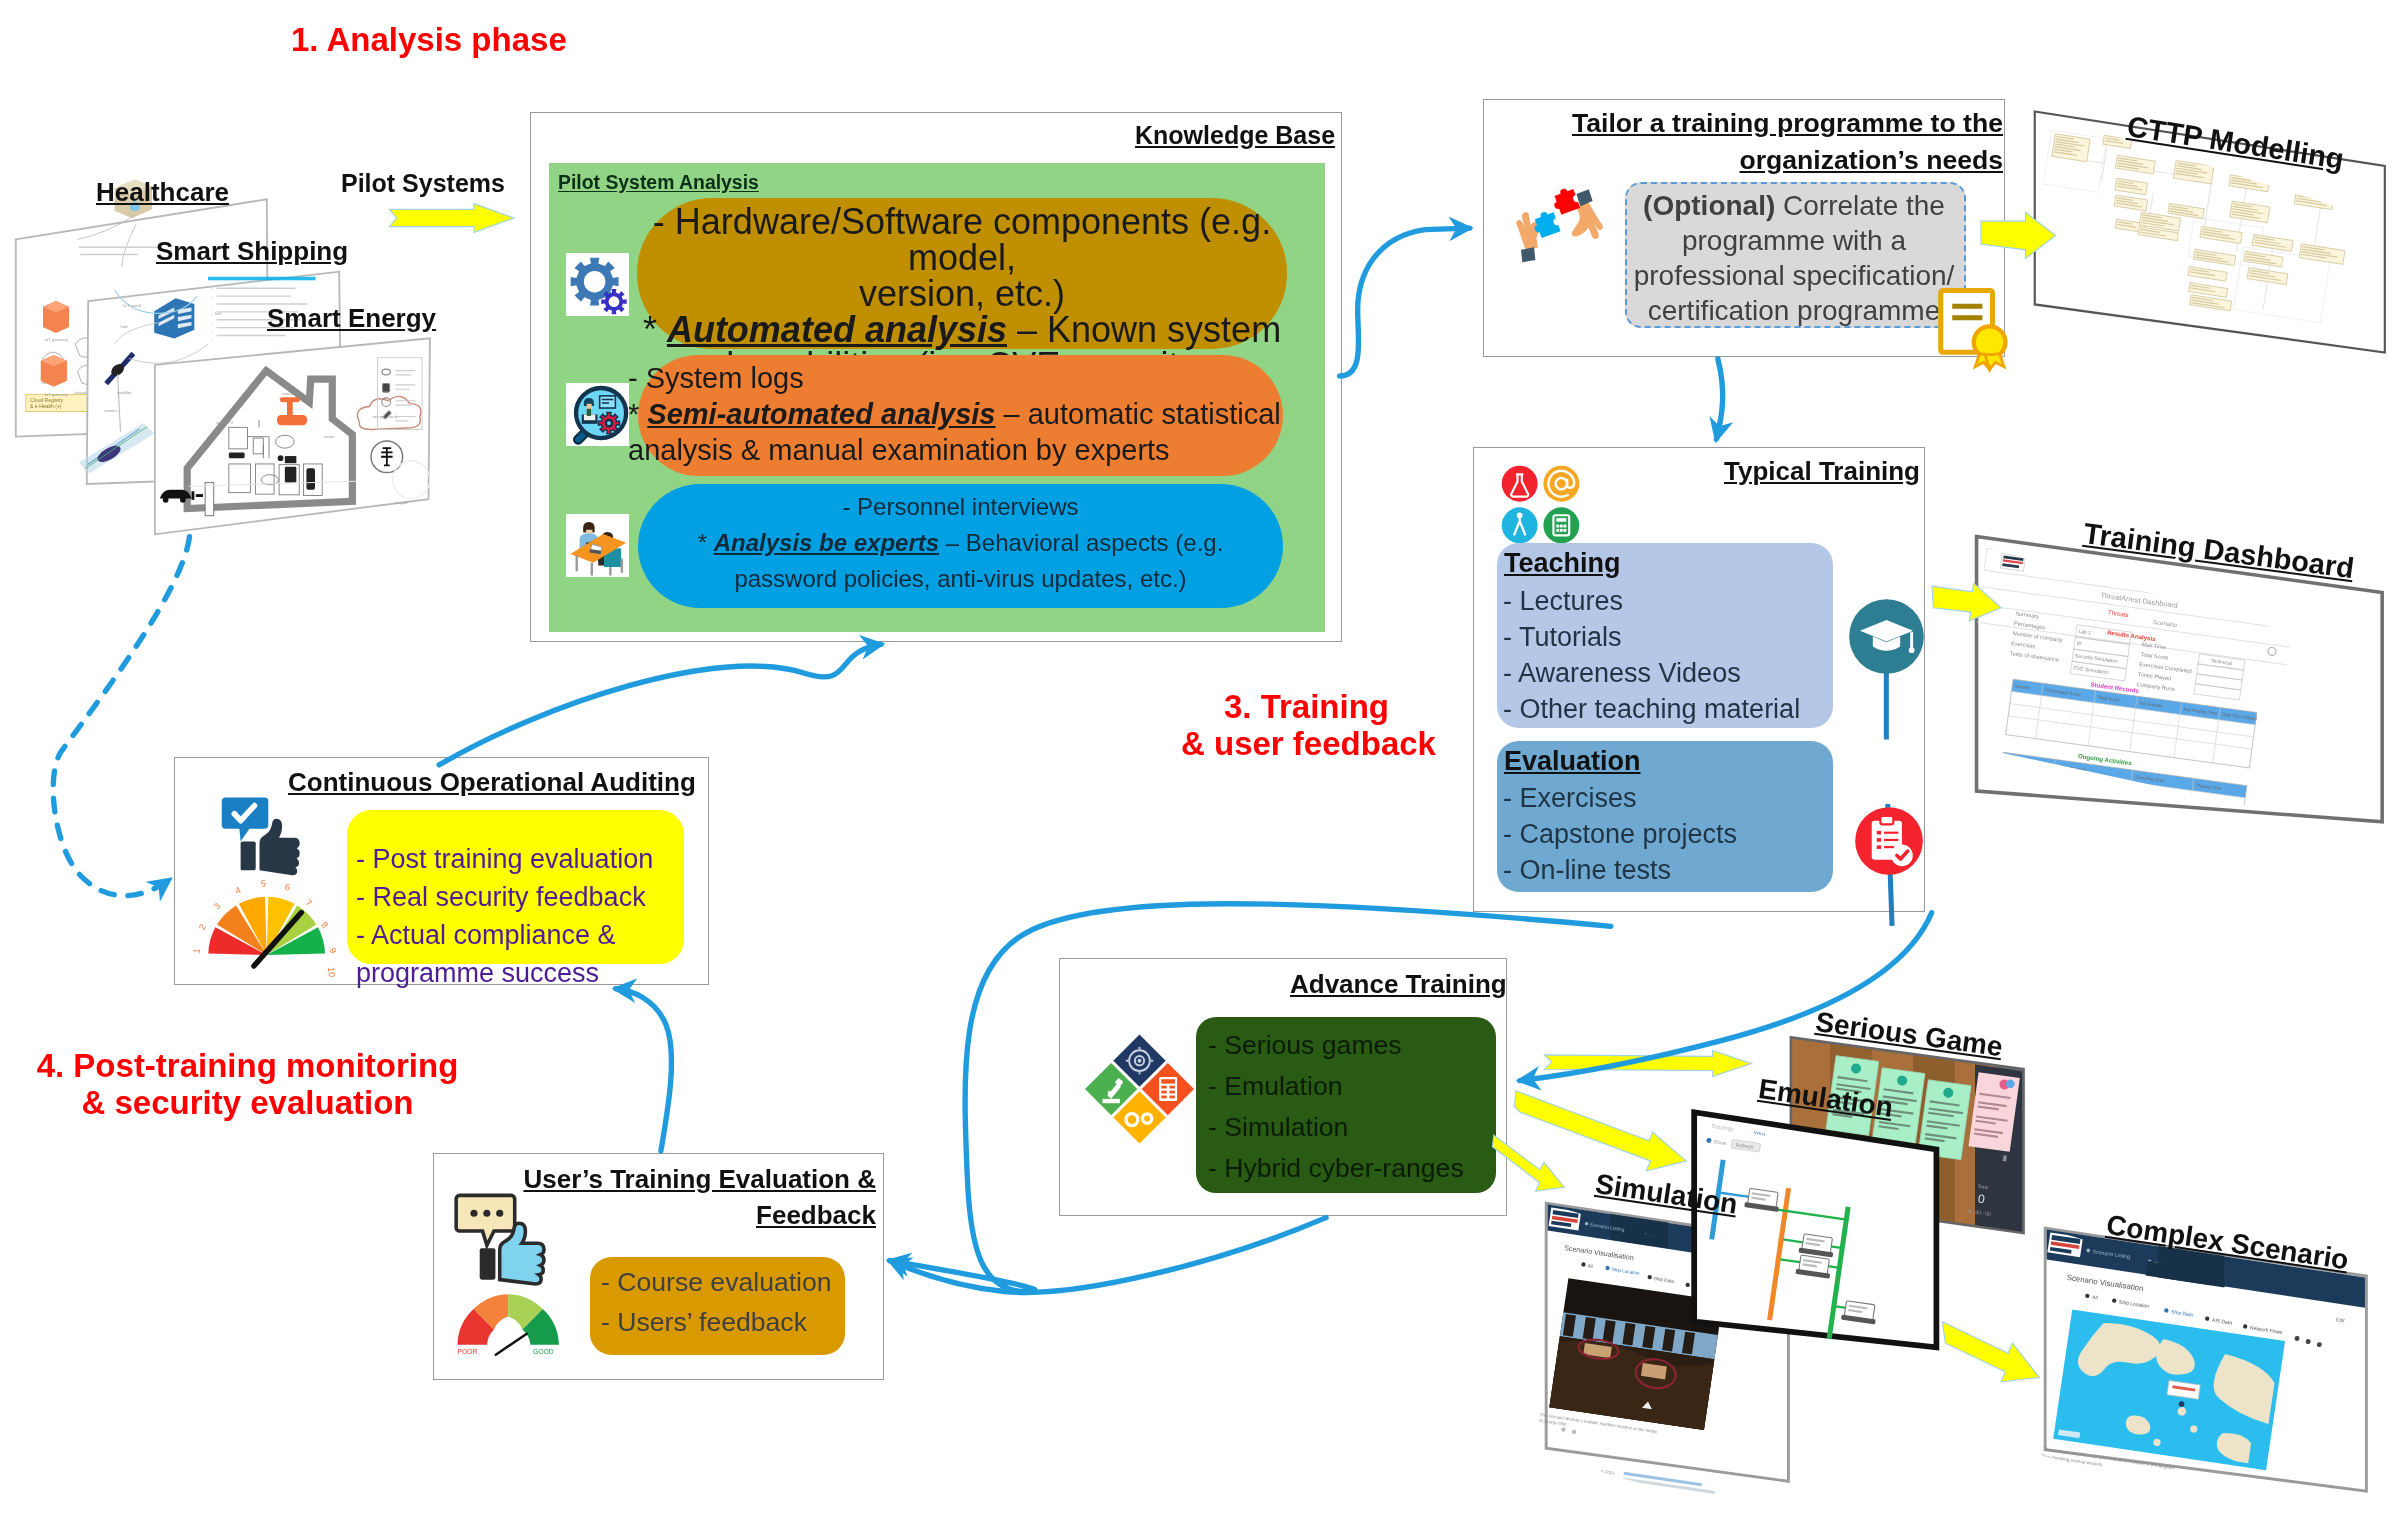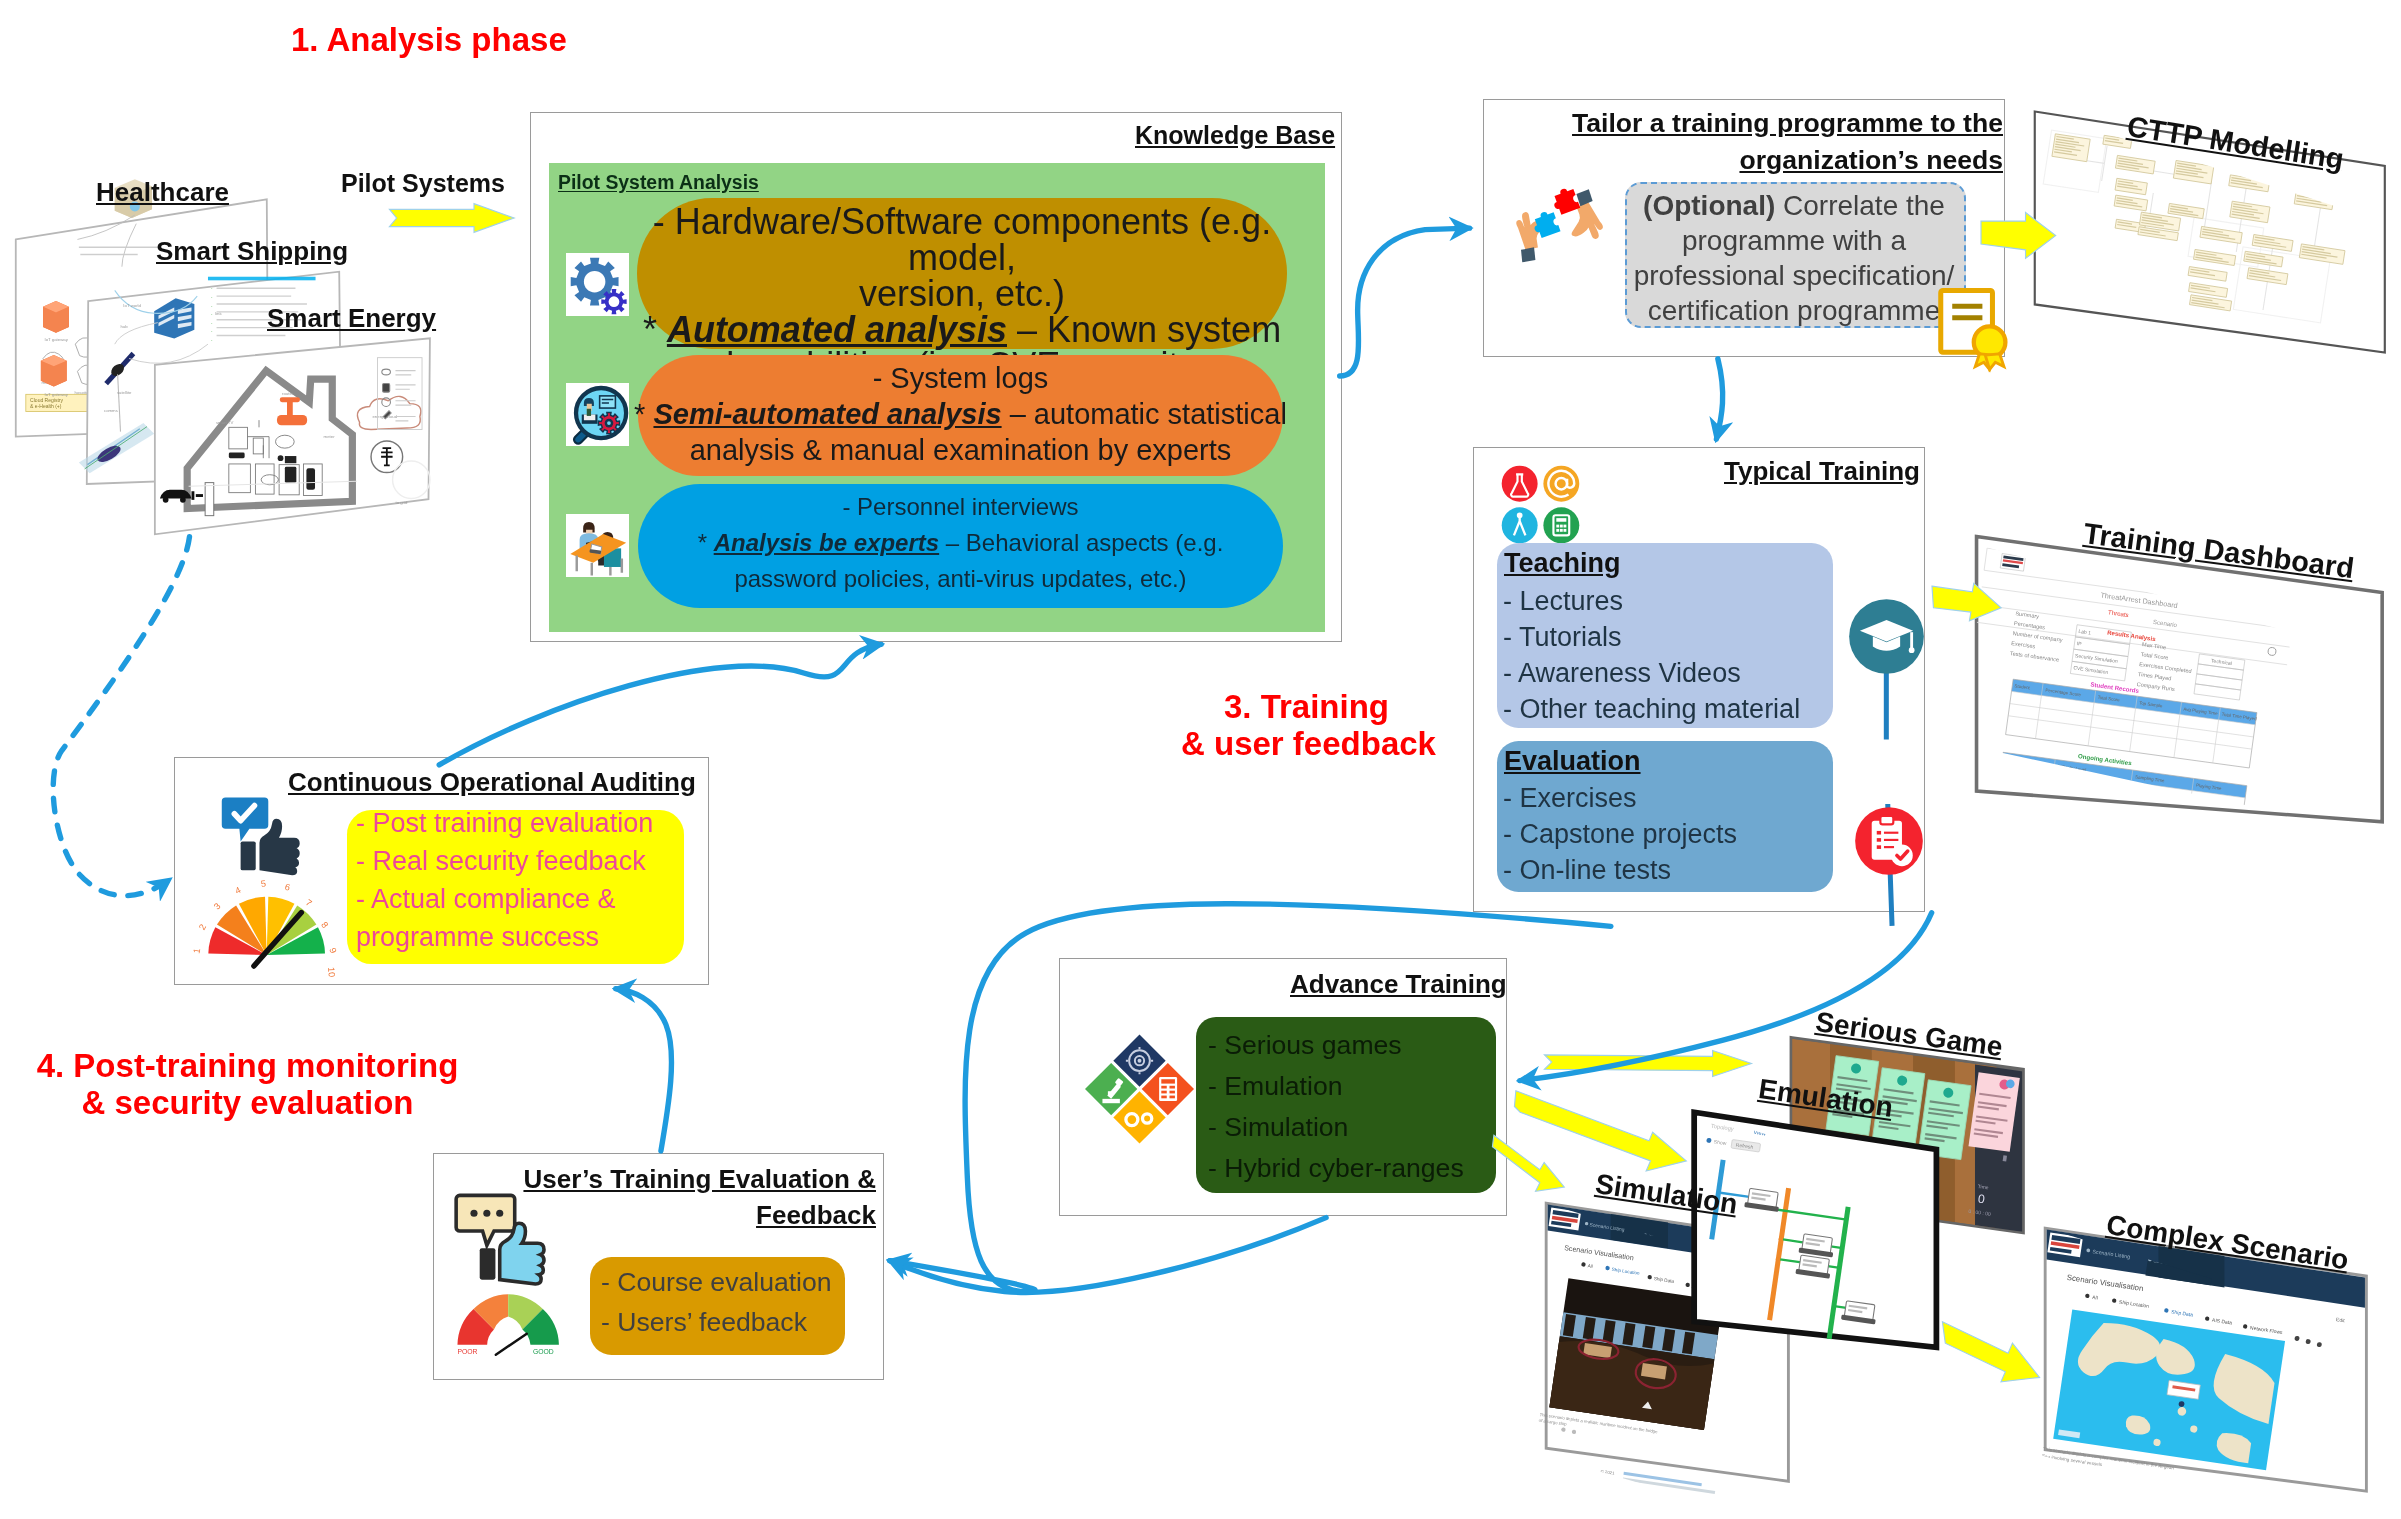--- a/index.html
+++ b/index.html
@@ -35,21 +35,21 @@
   <div class="abs" style="left:566px;top:253px;width:63px;height:63px;background:#fff;">
     <svg viewBox="0 0 88 88" width="63" height="63">
       <path d="M73.4 33.5 L73.4 46.5 L65.5 45.2 L61.7 54.4 L68.2 59.0 L59.0 68.2 L54.4 61.7 L45.2 65.5 L46.5 73.4 L33.5 73.4 L34.8 65.5 L25.6 61.7 L21.0 68.2 L11.8 59.0 L18.3 54.4 L14.5 45.2 L6.6 46.5 L6.6 33.5 L14.5 34.8 L18.3 25.6 L11.8 21.0 L21.0 11.8 L25.6 18.3 L34.8 14.5 L33.5 6.6 L46.5 6.6 L45.2 14.5 L54.4 18.3 L59.0 11.8 L68.2 21.0 L61.7 25.6 L65.5 34.8 Z" fill="#3C79B5"></path>
       <circle cx="40" cy="40" r="15" fill="#fff"></circle>
       <path d="M84.7 64.6 L84.7 71.4 L79.7 70.6 L77.8 75.2 L81.9 78.1 L77.1 82.9 L74.2 78.8 L69.6 80.7 L70.4 85.7 L63.6 85.7 L64.4 80.7 L59.8 78.8 L56.9 82.9 L52.1 78.1 L56.2 75.2 L54.3 70.6 L49.3 71.4 L49.3 64.6 L54.3 65.4 L56.2 60.8 L52.1 57.9 L56.9 53.1 L59.8 57.2 L64.4 55.3 L63.6 50.3 L70.4 50.3 L69.6 55.3 L74.2 57.2 L77.1 53.1 L81.9 57.9 L77.8 60.8 L79.7 65.4 Z" fill="#3730C6"></path>
       <circle cx="67" cy="68" r="7.5" fill="#fff"></circle>
     </svg>
   </div>
 
   <div class="abs" style="left:638px;top:355px;width:645px;height:121px;border-radius:61px;background:#ED7D31;"></div>
-  <div class="abs kbtxt" style="left:628px;top:360px;width:665px;font-size:29px;line-height:36px;text-align:center;color:#1a1a1a;">- System logs<br>* <b><i><u>Semi-automated analysis</u></i></b> – automatic statistical<br>analysis &amp; manual examination by experts</div>
+  <div class="abs kbtxt" style="left:628px;top:360px;width:665px;font-size:29px;line-height:36px;text-align:left;color:#1a1a1a;">- System logs<br>* <b><i><u>Semi-automated analysis</u></i></b> – automatic statistical<br>analysis &amp; manual examination by experts</div>
   <div class="abs" style="left:566px;top:383px;width:63px;height:63px;background:#fff;">
     <svg viewBox="0 0 88 88" width="63" height="63">
       <path d="M26 62 L13 75 a6 6 0 0 0 0 8 a6 6 0 0 0 8 0 L34 70z" fill="#0D5B8C" stroke="#0B2C42" stroke-width="3"></path>
       <circle cx="49" cy="42" r="35" fill="#6DD6F5" stroke="#11354E" stroke-width="6"></circle>
       <g>
         <path d="M25 28 q0 -7 7 -7 q7 0 7 7 l0 4 -14 0z" fill="#14435F"></path>
         <rect x="29" y="29" width="7" height="10" fill="#E8C79A"></rect>
         <rect x="22" y="44" width="22" height="13" fill="#11354E"></rect>
         <rect x="25" y="44" width="16" height="8" fill="#F0F0F0"></rect>
         <path d="M29 36 l6 0 0 10 -6 0z" fill="#2B5B3A"></path>
@@ -594,21 +594,21 @@
     </g>
   </svg>
   <div class="ttl" style="left:2086px;top:517px;font-size:29px;transform:rotate(7.5deg);transform-origin:left top;">Training Dashboard</div>
   <svg class="abs" style="left:1932px;top:576px;width:72px;height:52px;" viewBox="0 0 100 72">
     <polygon points="0,14 56,22 58,10 96,44 52,62 54,50 2,44" fill="#FFFF00" stroke="#9FD1EA" stroke-width="1.6"></polygon>
   </svg>
 
   <div class="panel" style="left:174px;top:757px;width:535px;height:228px;"></div>
   <div class="ttl" style="left:288px;top:767px;font-size:26px;">Continuous Operational Auditing</div>
   <div class="abs" style="left:347px;top:810px;width:337px;height:154px;background:#FFFF00;border-radius:24.4px;"></div>
-  <div class="abs" style="left:356px;top:804px;width:330px;font-size:27px;line-height:38px;color:#ec4899;">- Post training evaluation<br>- Real security feedback<br>- Actual compliance &amp;<br>programme success</div>
+  <div class="abs" style="left:356px;top:840px;width:330px;font-size:27px;line-height:38px;color:#4c1d95;">- Post training evaluation<br>- Real security feedback<br>- Actual compliance &amp;<br>programme success</div>
   <svg class="abs" style="left:218px;top:793px;width:88px;height:83px;" viewBox="0 0 140 130">
     <g>
       <path d="M12 6 h62 a6 6 0 0 1 6 6 v38 a6 6 0 0 1 -6 6 h-24 l-14 20 -2 -20 h-22 a6 6 0 0 1 -6 -6 v-38 a6 6 0 0 1 6 -6z" fill="#1B7FC4"></path>
       <path d="M26 32 l10 11 l22 -24" stroke="#fff" stroke-width="9" fill="none" stroke-linecap="round" stroke-linejoin="round"></path>
     </g>
     <g fill="#273746">
       <rect x="36" y="76" width="24" height="46" rx="3"></rect>
       <path d="M66 122 v-44 q0 -8 8 -12 q10 -5 12 -18 q1 -8 7 -8 q9 0 9 12 q0 10 -5 18 h24 q9 0 9 9 q0 6 -5 8 q5 2 5 8 q0 6 -5 8 q4 2 4 7 q0 6 -6 7 q3 2 3 6 q0 7 -8 7z"></path>
     </g>
   </svg>

